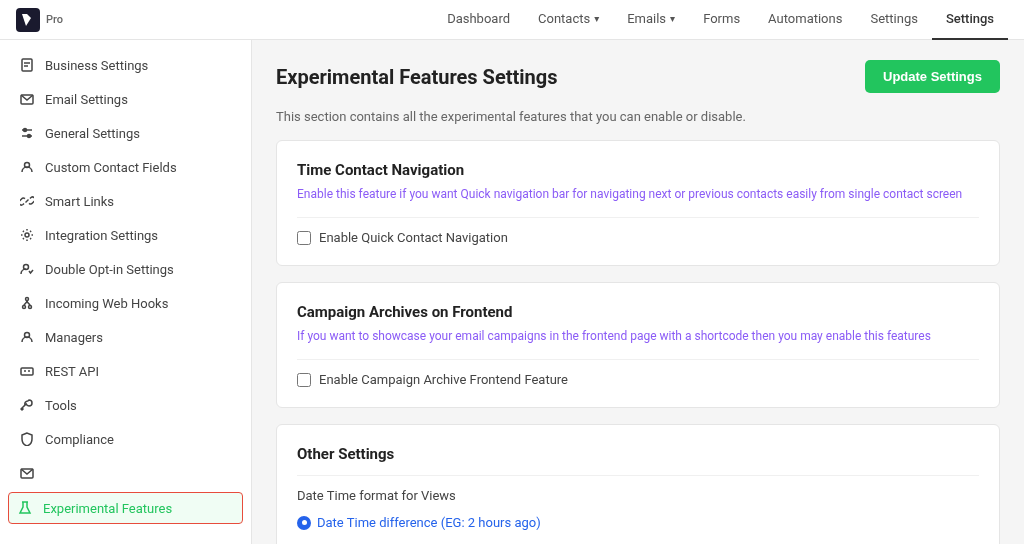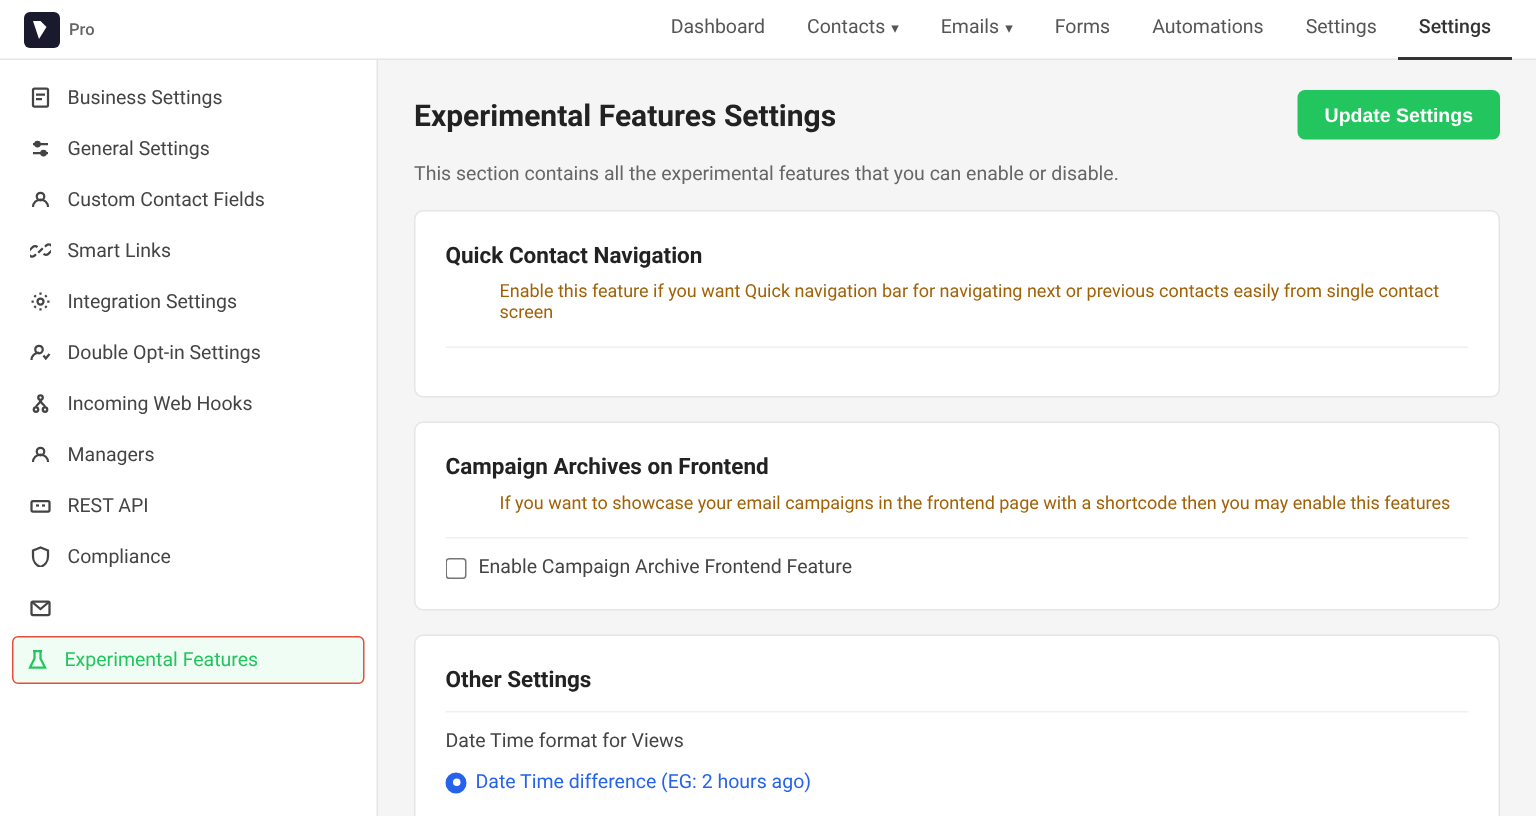--- a/index.html
+++ b/index.html
@@ -149,23 +149,22 @@
       margin-bottom: 16px;
     }
     .card-title {
       font-size: 15px;
       font-weight: 700;
       color: #222;
       margin-bottom: 8px;
     }
     .card-desc {
       font-size: 12px;
-      color: #a16207;
+      color: #8b5cf6;
       margin-bottom: 16px;
-      margin-left: 36px;
     }
     .divider {
       border: none;
       border-top: 1px solid #f0f0f0;
       margin: 12px 0;
     }
 
     .checkbox-row {
       display: flex;
       align-items: center;
@@ -274,20 +273,29 @@
             <rect x="2" y="1" width="10" height="12" rx="1"></rect>
             <line x1="4" y1="5" x2="10" y2="5"></line>
             <line x1="4" y1="8" x2="8" y2="8"></line>
           </svg>
       </span>
       <span>Business Settings</span>
     </div>
     <div class="sidebar-item">
       <span class="item-icon">
         <svg width="14" height="14" viewBox="0 0 14 14" fill="none" stroke="currentColor" stroke-width="1.5">
+            <rect x="1" y="3" width="12" height="9" rx="1"></rect>
+            <polyline points="1,3 7,8 13,3"></polyline>
+          </svg>
+      </span>
+      <span>Email Settings</span>
+    </div>
+    <div class="sidebar-item">
+      <span class="item-icon">
+        <svg width="14" height="14" viewBox="0 0 14 14" fill="none" stroke="currentColor" stroke-width="1.5">
             <line x1="2" y1="4" x2="12" y2="4"></line>
             <line x1="2" y1="10" x2="12" y2="10"></line>
             <circle cx="5" cy="4" r="1.5" fill="currentColor"></circle>
             <circle cx="9" cy="10" r="1.5" fill="currentColor"></circle>
           </svg>
       </span>
       <span>General Settings</span>
     </div>
     <div class="sidebar-item">
       <span class="item-icon">
@@ -354,20 +362,28 @@
             <rect x="1" y="4" width="12" height="7" rx="1"></rect>
             <line x1="4" y1="7" x2="6" y2="7"></line>
             <line x1="8" y1="7" x2="10" y2="7"></line>
           </svg>
       </span>
       <span>REST API</span>
     </div>
     <div class="sidebar-item">
       <span class="item-icon">
         <svg width="14" height="14" viewBox="0 0 14 14" fill="none" stroke="currentColor" stroke-width="1.5">
+            <path d="M9 2a3 3 0 0 1 0 6 3 3 0 0 1-2.8-2L2 10l1 1-1 1-1-1 4-4a3 3 0 0 1 2.8-4z"></path>
+          </svg>
+      </span>
+      <span>Tools</span>
+    </div>
+    <div class="sidebar-item">
+      <span class="item-icon">
+        <svg width="14" height="14" viewBox="0 0 14 14" fill="none" stroke="currentColor" stroke-width="1.5">
             <path d="M7 1L2 3v4c0 3.3 2.2 6 5 7 2.8-1 5-3.7 5-7V3L7 1z"></path>
           </svg>
       </span>
       <span>Compliance</span>
     </div>
     <div class="sidebar-item">
       <span class="item-icon">
         <svg width="14" height="14" viewBox="0 0 14 14" fill="none" stroke="currentColor" stroke-width="1.5">
             <rect x="1" y="3" width="12" height="9" rx="1"></rect>
             <polyline points="1,3 7,8 13,3"></polyline>
@@ -391,23 +407,27 @@
 
   <main class="content">
     <div class="content-header">
       <h1 class="page-title">Experimental Features Settings</h1>
       <button class="btn-update">Update Settings</button>
     </div>
 
     <p class="section-description">This section contains all the experimental features that you can enable or disable.</p>
 
     <div class="card">
-      <div class="card-title">Quick Contact Navigation</div>
+      <div class="card-title">Time Contact Navigation</div>
       <div class="card-desc">Enable this feature if you want Quick navigation bar for navigating next or previous contacts easily from single contact screen</div>
       <hr class="divider">
+      <label class="checkbox-row">
+        <input type="checkbox" style="">
+        <span>Enable Quick Contact Navigation</span>
+      </label>
     </div>
 
     <div class="card">
       <div class="card-title">Campaign Archives on Frontend</div>
       <div class="card-desc">If you want to showcase your email campaigns in the frontend page with a shortcode then you may enable this features</div>
       <hr class="divider">
       <label class="checkbox-row">
         <input type="checkbox" style="">
         <span>Enable Campaign Archive Frontend Feature</span>
       </label>

